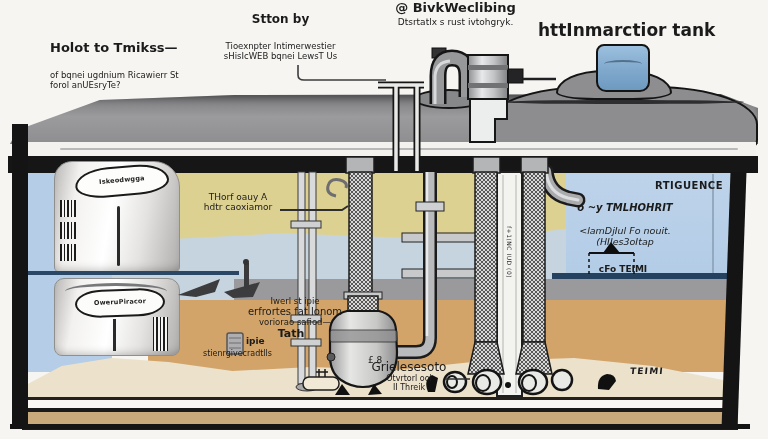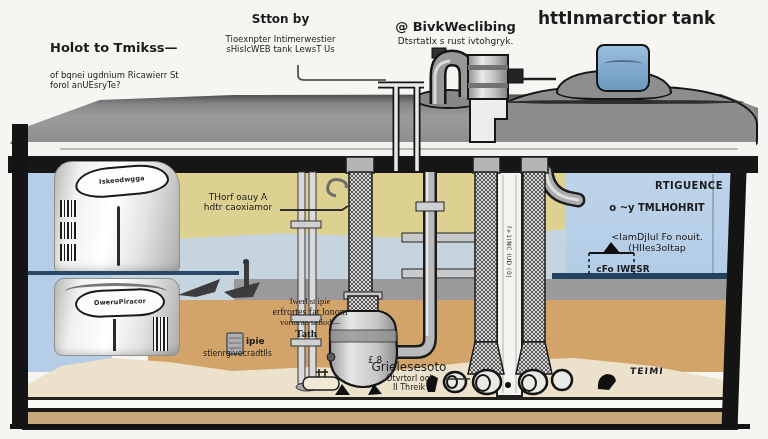--- a/index.html
+++ b/index.html
@@ -234,46 +234,46 @@
   </svg>
 
   <div class="lbl" style="left:50px;top:40px;width:178px;">
     <div class="b" style="font-size:13px;">Holot to Tmikss—</div>
     <div style="font-size:8.5px;margin-top:15px;">of bqnei ugdnium Ricawierr St</div>
     <div style="font-size:8.5px;">forol anUEsryTe?</div>
   </div>
 
   <div class="lbl ctr" style="left:218px;top:12px;width:125px;">
     <div class="b" style="font-size:12px;">Stton by</div>
-    <div style="font-size:8.5px;margin-top:8px;">Tioexnpter Intimerwestier</div>
-    <div style="font-size:8.5px;">sHisIcWEB tank LewsT Us</div>
-  </div>
-
-  <div class="lbl ctr" style="left:378px;top:19px;width:155px;">
+    <div style="font-size:8.5px;margin-top:15px;">Tioexnpter Intimerwestier</div>
+    <div style="font-size:8.5px;">sHisIcWEB bqnei LewsT Us</div>
+  </div>
+
+  <div class="lbl ctr" style="left:378px;top:0;width:155px;">
     <div class="b" style="font-size:13px;">@ BivkWeclibing</div>
     <div style="font-size:9px;margin-top:2px;">Dtsrtatlx s rust ivtohgryk.</div>
   </div>
 
-  <div class="lbl b" style="left:538px;top:8px;width:210px;font-size:17px;">httInmarctior tank</div>
+  <div class="lbl b" style="left:538px;top:20px;width:210px;font-size:17px;">httInmarctior tank</div>
 
   <div class="lbl rgt" style="left:194px;top:192px;width:88px;">
     <div style="font-size:9px;">THorf oauy A</div>
     <div style="font-size:9px;">hdtr caoxiamor</div>
   </div>
 
   <div class="lbl b" style="left:655px;top:180px;width:75px;font-size:10px;letter-spacing:.5px;">RTIGUENCE</div>
 
-  <div class="lbl ctr" style="left:592px;top:202px;width:130px;">
+  <div class="lbl ctr" style="left:560px;top:202px;width:130px;font-style:italic;">
     <div class="b" style="font-size:10px;">o ~y TMLHOHRIT</div>
-    <div style="font-size:9.5px;margin-top:18px;">&lt;lamDjIul Fo nouit.</div>
+    <div style="font-size:9.5px;margin-top:12px;">&lt;lamDjIul Fo nouit.</div>
     <div style="font-size:9.5px;">(HIIes3oItap</div>
   </div>
-  <div class="lbl ctr b" style="left:588px;top:264px;width:70px;font-size:9px;">cFo IWESR</div>
-
-  <div class="lbl rgt" style="left:258px;top:296px;width:104px;font-family:Liberation Serif, serif;">
+  <div class="lbl ctr b" style="left:588px;top:264px;width:70px;font-size:9px;">cFo TEIMI</div>
+
+  <div class="lbl rgt" style="left:243px;top:296px;width:104px;">
     <div style="font-size:8.5px;">Iwerl st ipie</div>
     <div style="font-size:10px;">erfrortes fat lonom</div>
     <div style="font-size:8.5px;">voriorao safiod—</div>
     <div class="b" style="font-size:11px;padding-right:8px;">Tath</div>
   </div>
 
   <div class="lbl b" style="left:246px;top:336px;font-size:9px;">ipie</div>
   <div class="lbl" style="left:190px;top:349px;width:95px;font-size:8px;text-align:center;">stienrgivecradtlls</div>
 
   <div class="lbl ctr" style="left:370px;top:360px;width:78px;">

